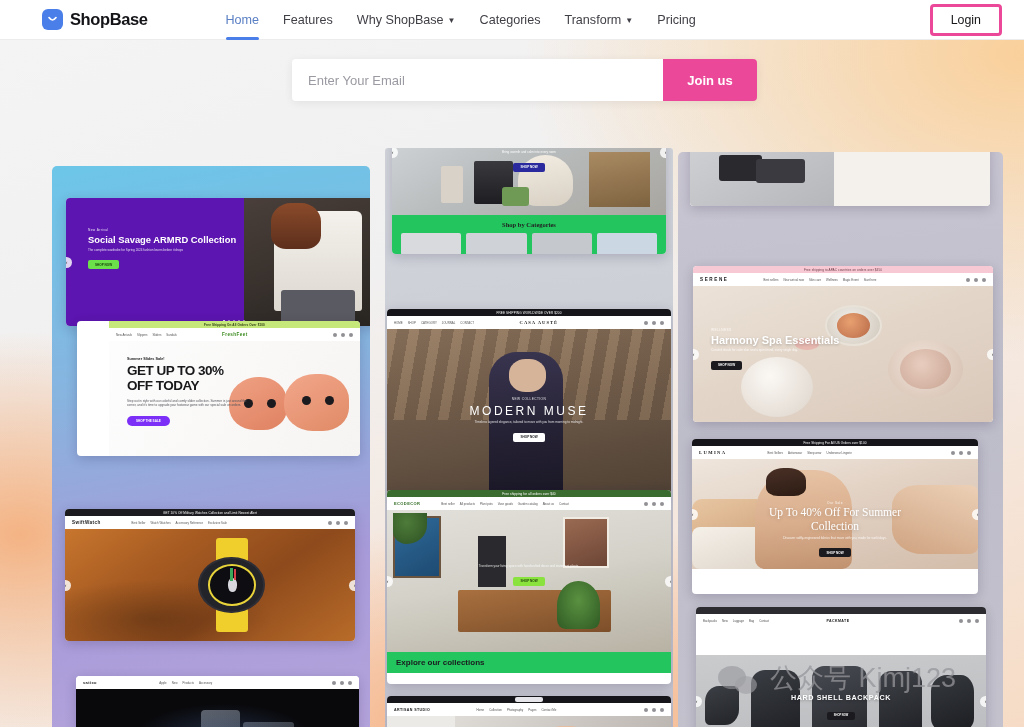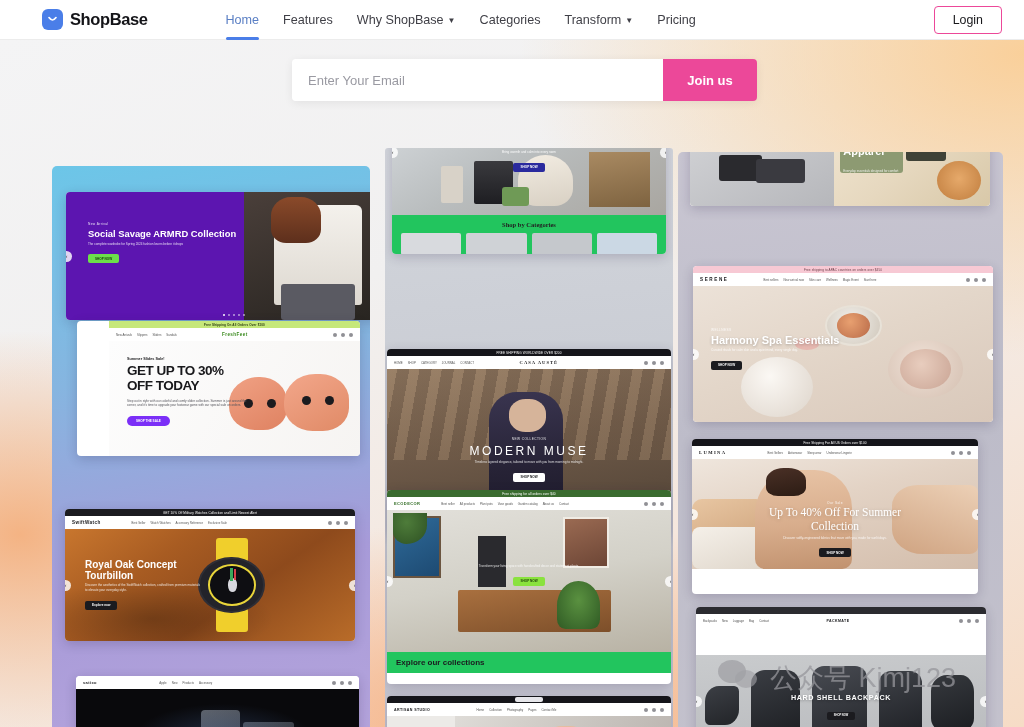--- a/index.html
+++ b/index.html
@@ -42,21 +42,21 @@
   }
   .nav-link.active { color: #5a7fc4; }
   .nav-link.active::after {
     content: ""; position: absolute; left: 0; right: 0; bottom: 0;
     height: 2.5px; background: #4a7ee8; border-radius: 2px;
   }
   .caret { font-size: 8px; position: relative; top: 1px; }
   .nav-right { margin-left: auto; display: flex; align-items: center; gap: 10px; margin-right: 22px; }
   .btn-login {
     font-size: 12.4px; color: #18181b; background: #fff;
-    border: 1px solid #ec4899; border-radius: 4px;
+    border: 3px solid #ec4899; border-radius: 4px;
     padding: 6px 18px; cursor: pointer; font-family: inherit;
   }
   .btn-trial {
     font-size: 12.2px; color: #fff; background: #2b2b30;
     border: none; border-radius: 4px;
     padding: 7px 14px; cursor: pointer; font-weight: bold;
     font-family: inherit; white-space: nowrap;
   }
 
   
@@ -151,21 +151,21 @@
   .dots b.on { background: #fff; }
   .tfoot { background: #22c55e; padding: 6px 9px; }
   .tfoot-h { font-size: 8px; font-weight: bold; color: #1b1b1f; }
   .tfoot-c { font-size: 6.5px; font-weight: bold; color: #222; text-align: center; font-family: "Liberation Serif", serif; }
   .thumbs { display: flex; gap: 5px; margin-top: 5px; }
   .thumbs div { flex: 1; height: 22px; background: #d8dade; border-radius: 2px; }
 
   
   .watermark {
     position: absolute; left: 718px; top: 660px;
-    display: flex; align-items: flex-start; gap: 8px;
+    display: flex; align-items: flex-end; gap: 8px;
     z-index: 40; pointer-events: none;
     color: rgba(150,150,155,0.75);
     font-size: 27px; white-space: nowrap;
   }
   .wm-logo { position: relative; width: 44px; height: 30px; }
   .bub { position: absolute; border-radius: 50%; background: rgba(150,150,155,0.6); }
   .bub1 { width: 28px; height: 23px; left: 0; top: 0; }
   .bub2 { width: 22px; height: 18px; left: 17px; top: 10px; background: rgba(160,160,165,0.62); }
 </style>
 </head>
@@ -208,21 +208,21 @@
     <button class="btn-login">Login</button>
   </div>
 </div>
 
 <div class="hero-bg">
 
   <div class="gallery">
 
     <div class="col col-left">
 
-      <div class="tcard" style="left:14px; top:26px; width:336px; height:128px;">
+      <div class="tcard" style="left:14px; top:32px; width:336px; height:128px;">
         <div class="thero" style="height:128px; background:linear-gradient(90deg,#5c15b0 0%,#5c15b0 53%,#2c2c30 53%,#1d1d21 100%);">
           <div style="position:absolute; right:0; top:0; width:47%; height:100%; background:linear-gradient(160deg,#4a3f3a,#26231f);"></div>
           <div style="position:absolute; right:12%; top:10%; width:26%; height:78%; background:linear-gradient(180deg,#f4f1ec,#ddd8d0); border-radius:6px 6px 3px 3px;"></div>
           <div style="position:absolute; right:24%; top:4%; width:15%; height:36%; background:linear-gradient(180deg,#8a4a2a,#5d2f1c); border-radius:40% 40% 30% 30%;"></div>
           <div style="position:absolute; right:14%; top:72%; width:22%; height:28%; background:#5a5a62; border-radius:3px;"></div>
           <div class="thero-txt" style="left:22px; top:30px; width:150px;">
             <div class="teyebrow">New Arrival</div>
             <div class="ttitle" style="font-size:9.4px; margin-top:3px;">Social Savage ARMRD Collection</div>
             <div class="tsub" style="width:105px;">The complete wardrobe for Spring 2024 fashion lovers before it drops</div>
             <span class="tbtn" style="background:#6ce04a; color:#123b08;">SHOP NOW</span>
@@ -297,25 +297,20 @@
           <div style="position:absolute; left:0; top:0; right:0; bottom:0; background:radial-gradient(ellipse 60% 50% at 30% 80%, rgba(0,0,0,.25), transparent 70%);"></div>
           <div style="position:absolute; left:46%; top:8%; width:23%; height:84%;">
             <div style="position:absolute; left:26%; top:0; width:48%; height:26%; background:#f0cf2c; border-radius:3px;"></div>
             <div style="position:absolute; left:26%; bottom:0; width:48%; height:26%; background:#f0cf2c; border-radius:3px;"></div>
             <div style="position:absolute; left:0; top:20%; width:100%; height:60%; background:#23232a; border-radius:50%; border:2.5px solid #2e2e36;"></div>
             <div style="position:absolute; left:14%; top:28%; width:72%; height:44%; background:#0e0e12; border-radius:50%; border:2px solid #e8d43a;"></div>
             <div style="position:absolute; left:44%; top:43%; width:14%; height:14%; background:#d8d8de; border-radius:50%;"></div>
             <div style="position:absolute; left:48%; top:32%; width:4%; height:14%; background:#3ba85c;"></div>
             <div style="position:absolute; left:53%; top:33%; width:4%; height:12%; background:#d8404a;"></div>
           </div>
-          <div class="thero-txt" style="left:20px; top:30px; width:118px;">
-            <div class="ttitle" style="font-size:10px;">Royal Oak Concept Tourbillon</div>
-            <div class="tsub">Discover the aesthetics of the SwiftWatch collection, crafted from premium materials to elevate your everyday style.</div>
-            <span class="tbtn" style="background:#1b1b1f;">Explore now</span>
-          </div>
           <div class="arrow" style="left:-5px;">‹</div>
           <div class="arrow" style="right:-5px;">›</div>
         </div>
       </div>
 
       <div class="tcard" style="left:24px; top:510px; width:283px; height:95px;">
         <div class="tnav">
           <div class="tlogo" style="font-size:4px;">satixo</div>
           <div class="tlinks" style="margin:0 auto;">
             <i>Apple</i>
@@ -357,21 +352,21 @@
           <div class="tfoot-c">Shop by Categories</div>
           <div class="thumbs">
             <div></div>
             <div style="background:#cfd2d6;"></div>
             <div style="background:#c5c8cc;"></div>
             <div style="background:#cbd8e4;"></div>
           </div>
         </div>
       </div>
 
-      <div class="tcard" style="left:2px; top:161px; width:284px; height:185px;margin-top:40px;">
+      <div class="tcard" style="left:2px; top:161px; width:284px; height:185px;">
         <div class="tbar" style="background:#15151a;">
             <span>FREE SHIPPING WORLDWIDE OVER $200</span>
           </div>
         <div class="tnav">
           <div class="tlinks">
             <i>HOME</i>
             <i>SHOP</i>
             <i>CATEGORY</i>
             <i>JOURNAL</i>
             <i>CONTACT</i>
@@ -464,27 +459,20 @@
       </div>
     </div>
 
     <div class="col col-right">
 
       <div class="tcard" style="left:12px; top:-24px; width:300px; height:78px;">
         <div class="thero" style="height:78px; background:#f4f1ec; display:flex;">
           <div style="width:48%; background:linear-gradient(150deg,#d2d3d6,#b6b7bb); position:relative;">
             <div style="position:absolute; left:20%; top:34%; width:30%; height:34%; background:#2a2a2e; border-radius:3px;"></div>
             <div style="position:absolute; left:46%; top:40%; width:34%; height:30%; background:#3a3a40; border-radius:3px;"></div>
-          </div>
-          <div style="width:52%; background:linear-gradient(140deg,#f0e4cf 0%,#e6d8bf 48%,#d8c8a8 100%); position:relative;">
-            <div style="position:absolute; left:4%; top:14%; width:40%; height:44%; background:#8d9a72; border-radius:3px;"></div>
-            <div style="position:absolute; left:46%; top:8%; width:26%; height:34%; background:#3f4237; border-radius:3px;"></div>
-            <div style="position:absolute; right:6%; bottom:8%; width:28%; height:50%; background:radial-gradient(circle at 50% 45%, #e6a96a, #c07d3e); border-radius:50%;"></div>
-            <div style="position:absolute; left:6%; top:22%; color:#fff; font-size:11px; font-weight:bold;">Apparel</div>
-            <div style="position:absolute; left:6%; top:52%; color:#fff; font-size:3px; width:60%; opacity:.85;">Everyday essentials designed for comfort</div>
           </div>
         </div>
       </div>
 
       <div class="tcard" style="left:15px; top:114px; width:300px; height:156px;">
         <div class="tbar" style="background:#f7c9d4;">
             <span style="color:#6b3f49;">Free shipping to APAC countries on orders over $450</span>
           </div>
         <div class="tnav">
           <div class="tlogo" style="letter-spacing:1.6px;">SERENE</div>

